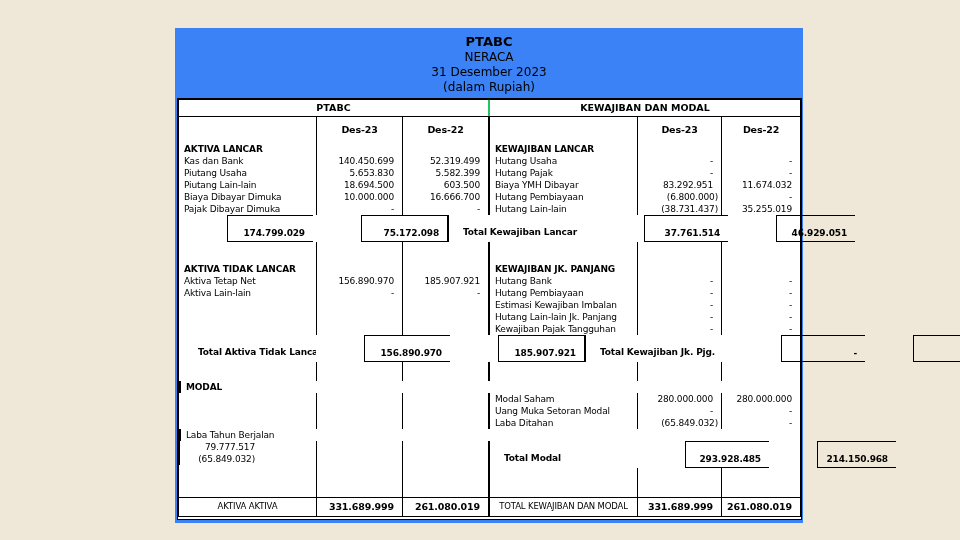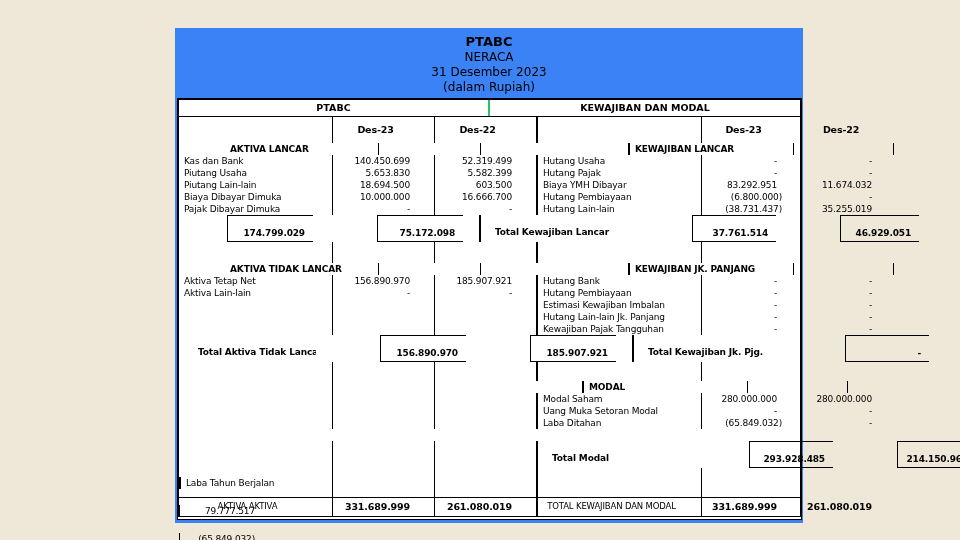--- a/index.html
+++ b/index.html
@@ -19,37 +19,37 @@
   .btable {
     position:absolute; left:2px; top:70px; width:625px;
     box-sizing:border-box; background:#fff;
     border:2px solid #000; border-bottom:4px double #000;
   }
   .half-head { display:flex; height:17px; box-sizing:border-box; border-bottom:1px solid #000; }
   .half-head > div { box-sizing:border-box; text-align:center; font-weight:bold; font-size:9.5px; line-height:15px; }
   .hl { width:309px; }
   .hr { width:312px; border-left:2px solid #22c55e; }
 
-  .trow { display:flex;gap:16px; }
+  .trow { display:flex; }
   .trow > div {
     box-sizing:border-box; flex:none; overflow:hidden; white-space:nowrap;
     font-size:9px; line-height:12px; letter-spacing:-0.15px;
   }
   .c1 { width:137px; }
   .c2 { width:86px;  border-left:1px solid #000; }
   .c3 { width:86px;  border-left:1px solid #000; }
   .c4 { width:149px; border-left:2px solid #000; }
   .c5 { width:84px;  border-left:1px solid #000; }
   .c6 { width:79px;  border-left:1px solid #000; }
 
   .colhead { height:26px; }
   .colhead > .ch { text-align:center; font-weight:bold; font-size:9.5px; line-height:26px; }
 
   .lab { padding-left:5px; }
-  .sec { font-weight:bold;margin-left:46px; }
+  .sec { font-weight:bold; }
   .tlab-l { font-weight:bold; font-size:9.5px; padding-left:19px; }
   .tlab-r { font-weight:bold; font-size:9.5px; padding-left:14px; }
   .val { text-align:right; padding-right:8px; }
   .neg { padding-right:3px; }
   .boxed { border-top:1px solid #000; border-bottom:1px solid #000;margin-left:48px; }
   .bold { font-weight:bold; font-size:9.5px; }
   .total-row > div { line-height:34px; }
 
   .footer { height:19px; border-top:1px solid #000; box-sizing:border-box; }
   .footer > .flab { text-align:center; font-size:8.5px; line-height:17px; }
@@ -204,21 +204,21 @@
           <div class="c6 val boxed bold">-</div>
         </div>
         <div class="trow" style="height: 19px;">
           <div class="c1 lab"></div>
           <div class="c2 val"></div>
           <div class="c3 val"></div>
           <div class="c4 lab"></div>
           <div class="c5 val"></div>
           <div class="c6 val"></div>
         </div>
-        <div class="trow" style="height: 12px;">
+        <div class="trow" style="height: 12px; flex-direction: column;">
           <div class="c1 lab"></div>
           <div class="c2 val"></div>
           <div class="c3 val"></div>
           <div class="c4 lab sec">MODAL</div>
           <div class="c5 val"></div>
           <div class="c6 val"></div>
         </div>
         <div class="trow" style="height: 12px;">
           <div class="c1 lab"></div>
           <div class="c2 val"></div>

